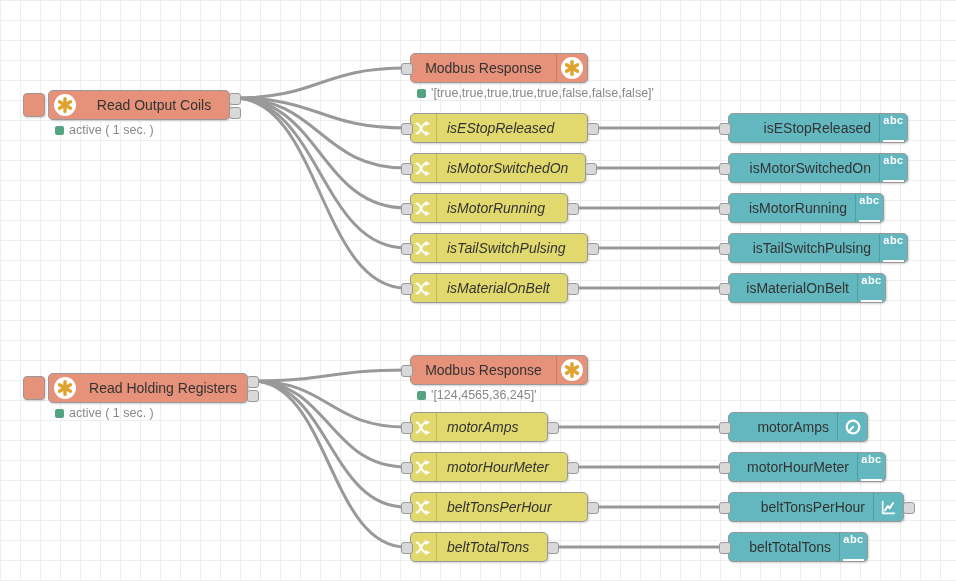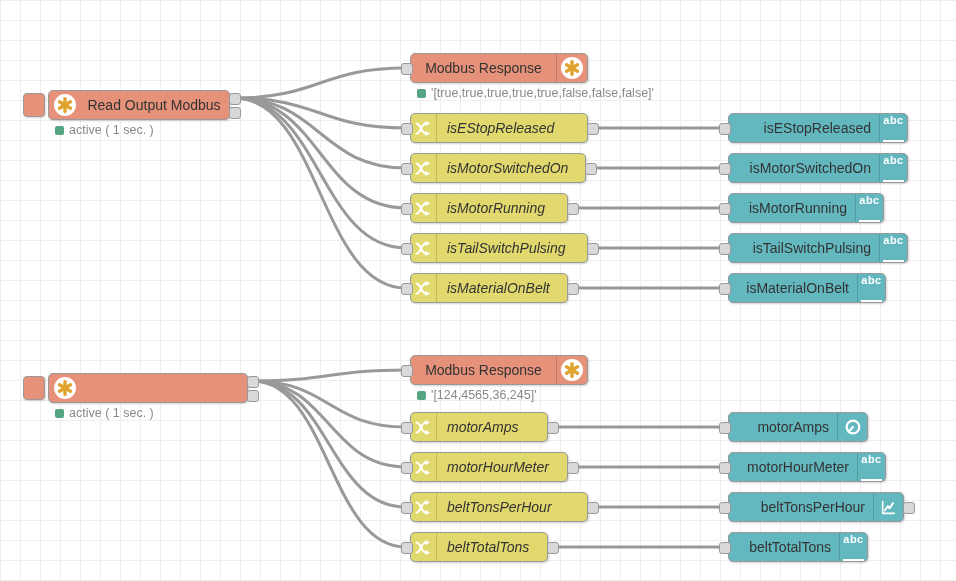--- a/index.html
+++ b/index.html
@@ -70,21 +70,21 @@
         <span class="icon-circle">
           <svg width="22" height="22" viewBox="0 0 22 22">
             <g stroke="#DFA32E" stroke-width="3.4" stroke-linecap="round">
               <line x1="11" y1="4.6" x2="11" y2="17.4"></line>
               <line x1="5.5" y1="7.8" x2="16.5" y2="14.2"></line>
               <line x1="5.5" y1="14.2" x2="16.5" y2="7.8"></line>
             </g>
           </svg>
         </span>
       </div>
-      <div class="node-label" style="color: rgb(51, 51, 51); line-height: 28px; left: 30px; right: 0px; text-align: center;">Read Output Modbus</div>
+      <div class="node-label" style="color: rgb(51, 51, 51); line-height: 28px; left: 30px; right: 0px; text-align: center;">Read Output Coils</div>
       <div class="port" style="left: 180px; top: 2px; background: rgb(217, 217, 217);"></div>
       <div class="port" style="left: 180px; top: 16px; background: rgb(217, 217, 217);"></div>
     </div>
     <div class="node-button" style="left: 23px; top: 93px; background: rgb(230, 146, 122); border-color: rgb(153, 153, 153);"></div>
     <div class="node-status" style="left: 55px; top: 124px;">
       <span class="status-dot" style="background: rgb(84, 164, 130);"></span>
       <span class="status-text" style="color: rgb(136, 136, 136);">active ( 1 sec. )</span>
     </div>
     <div class="node" style="left: 410px; top: 53px; width: 178px; height: 30px; background: rgb(230, 146, 122); border-color: rgb(153, 153, 153);">
       <div class="icon-region icon-right" style="border-left: 1px solid rgba(0, 0, 0, 0.15); width: 31px;">
@@ -220,20 +220,21 @@
         <span class="icon-circle">
           <svg width="22" height="22" viewBox="0 0 22 22">
             <g stroke="#DFA32E" stroke-width="3.4" stroke-linecap="round">
               <line x1="11" y1="4.6" x2="11" y2="17.4"></line>
               <line x1="5.5" y1="7.8" x2="16.5" y2="14.2"></line>
               <line x1="5.5" y1="14.2" x2="16.5" y2="7.8"></line>
             </g>
           </svg>
         </span>
       </div>
+      <div class="node-label" style="color: rgb(51, 51, 51); line-height: 28px; left: 30px; right: 0px; text-align: center;">Read Holding Registers</div>
       <div class="port" style="left: 198px; top: 2px; background: rgb(217, 217, 217);"></div>
       <div class="port" style="left: 198px; top: 16px; background: rgb(217, 217, 217);"></div>
     </div>
     <div class="node-button" style="left: 23px; top: 376px; background: rgb(230, 146, 122); border-color: rgb(153, 153, 153);"></div>
     <div class="node-status" style="left: 55px; top: 407px;">
       <span class="status-dot" style="background: rgb(84, 164, 130);"></span>
       <span class="status-text" style="color: rgb(136, 136, 136);">active ( 1 sec. )</span>
     </div>
     <div class="node" style="left: 410px; top: 355px; width: 178px; height: 30px; background: rgb(230, 146, 122); border-color: rgb(153, 153, 153);">
       <div class="icon-region icon-right" style="border-left: 1px solid rgba(0, 0, 0, 0.15); width: 31px;">

